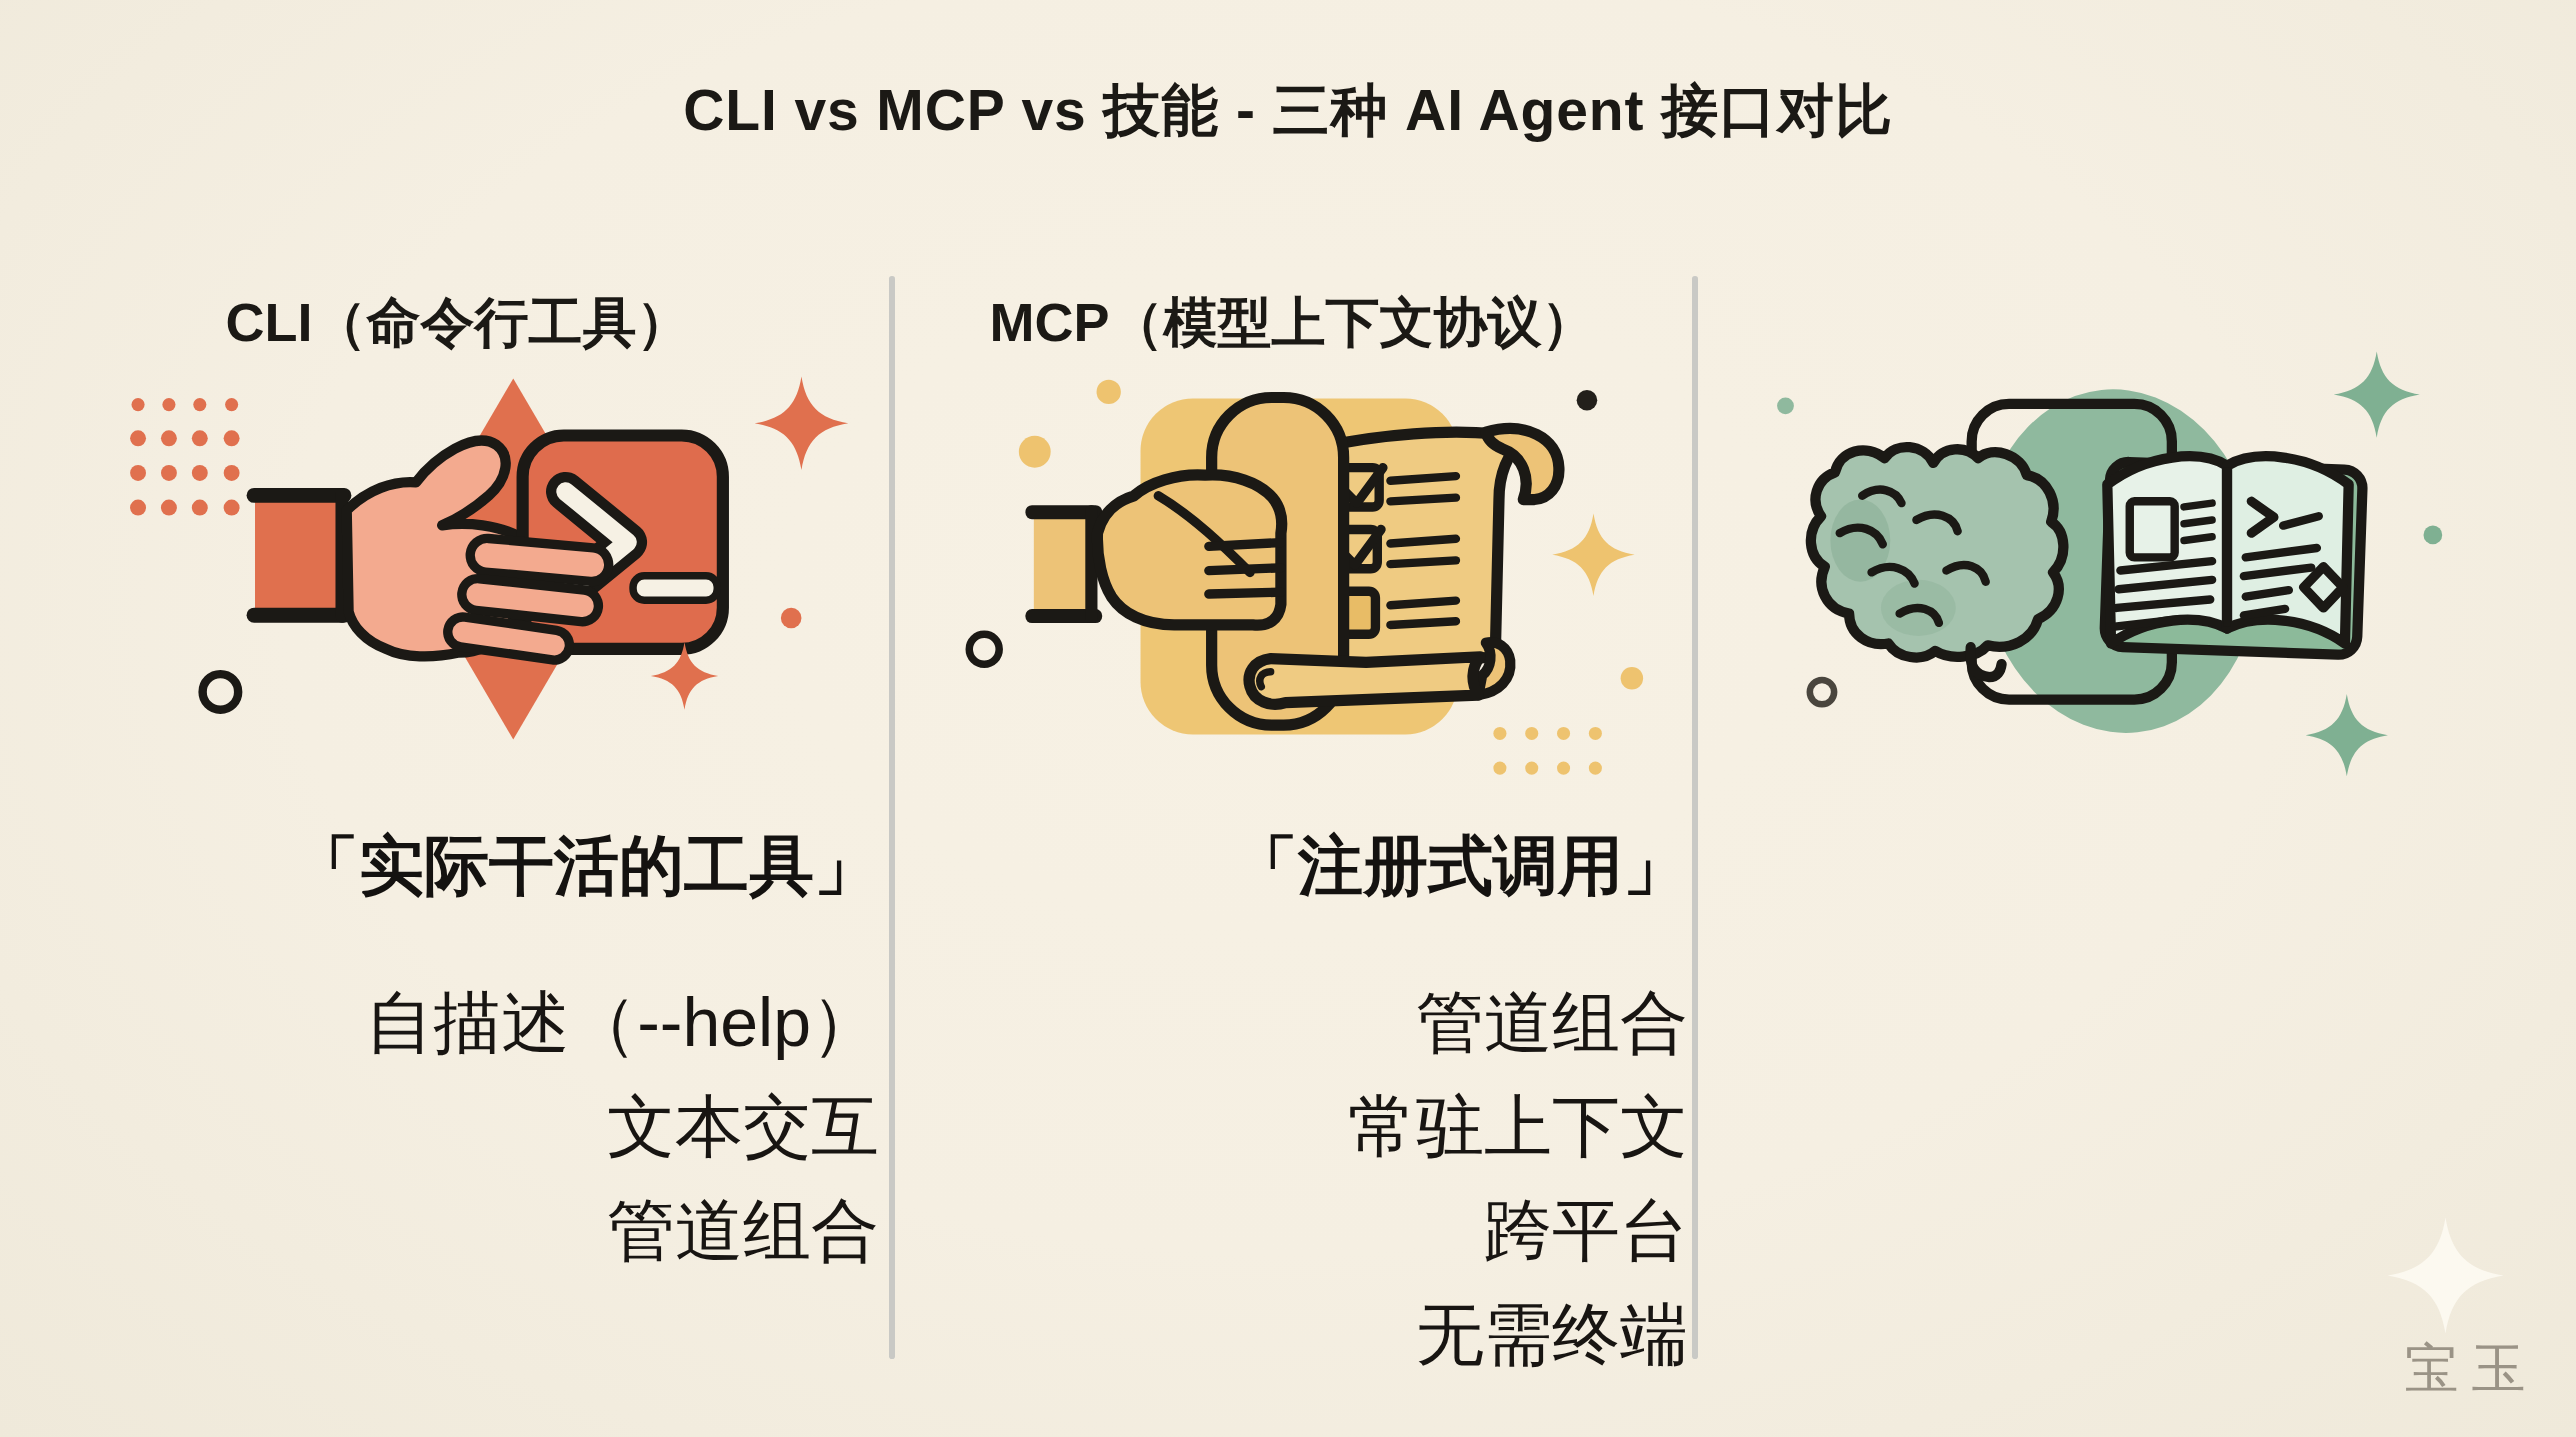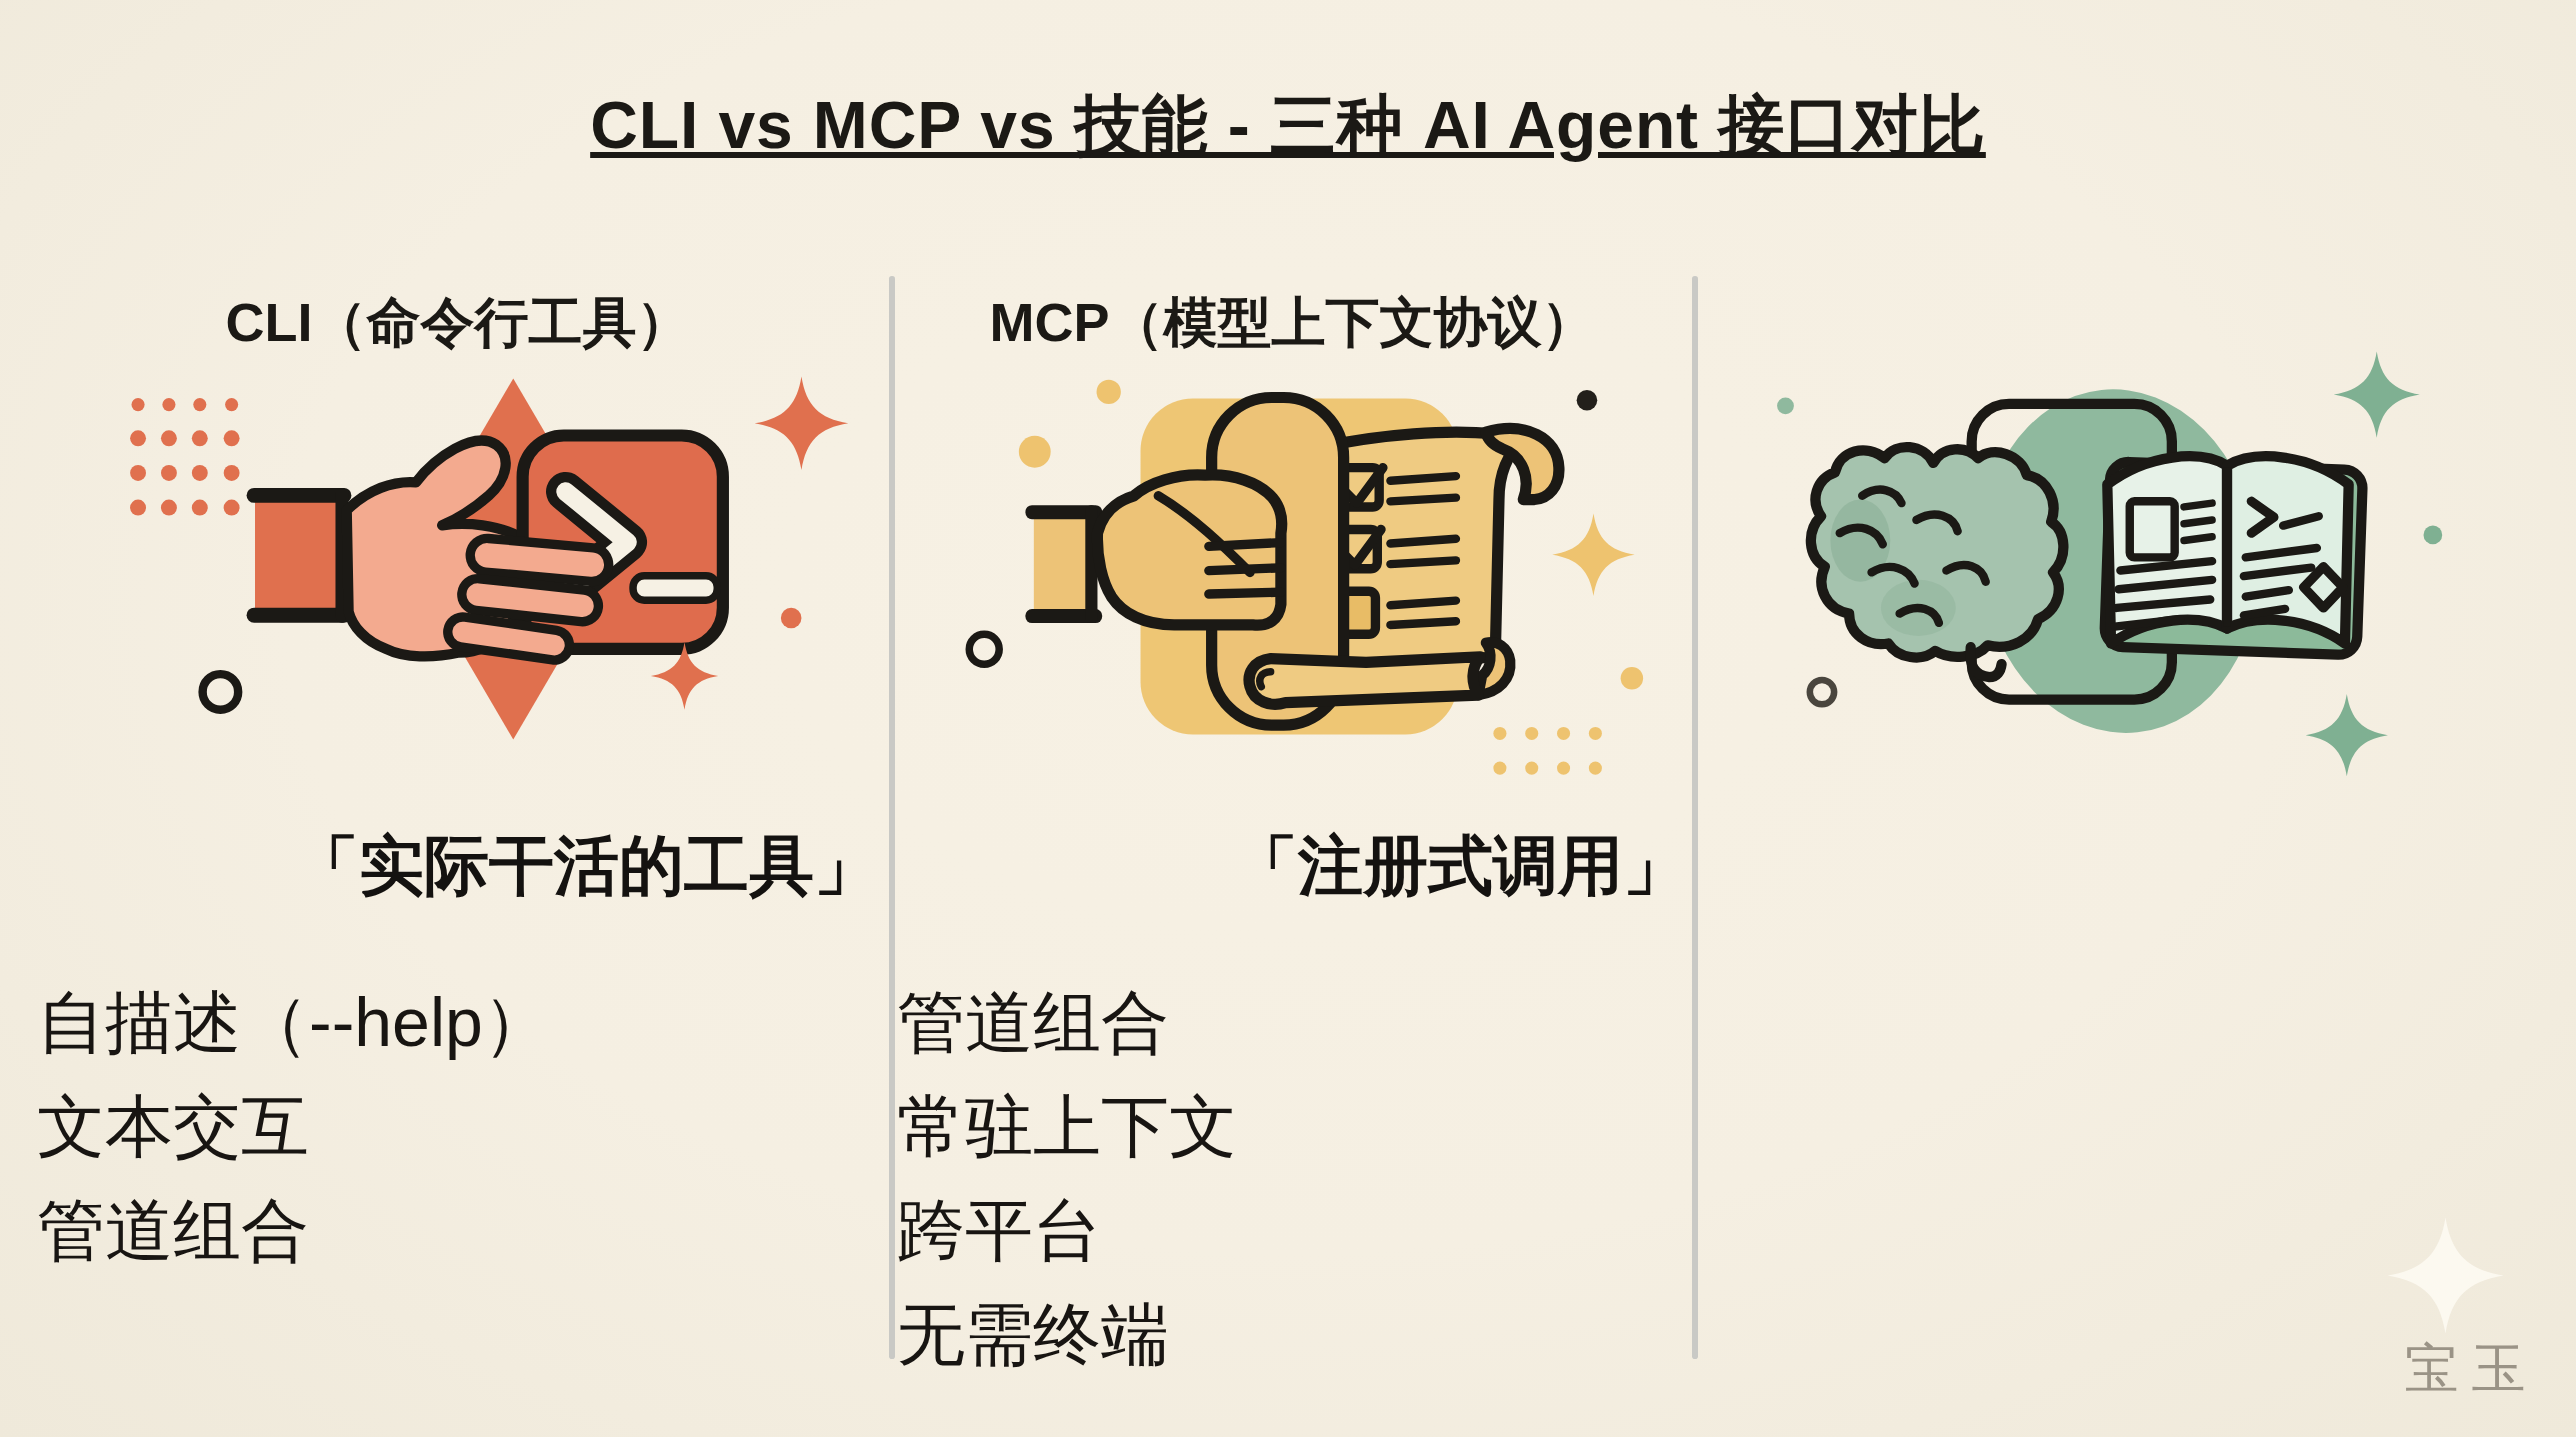--- a/index.html
+++ b/index.html
@@ -2,39 +2,39 @@
 <html style="font-size:15px"><head>
 <meta charset="utf-8">
 <style>
   html,body{margin:0;padding:0;background:#e8e4d8;}
   .canvas{
     position:relative;width:2576px;height:1438px;overflow:hidden;
     background:radial-gradient(ellipse at 50% 42%, #f7f1e4 0%, #f5efe2 55%, #efe9da 100%);
     font-family:"Liberation Sans","DejaVu Sans",sans-serif;color:#1b1915;
   }
   .title{
-    position:absolute;left:0;right:0;top:73px;margin:8px;text-align:center;
-    font-size:66px;font-weight:700;letter-spacing:0.9px;color:#1b1915;text-decoration:underline;
+    position:absolute;left:0;right:0;top:73px;margin:0;text-align:center;
+    font-size:57px;font-weight:700;letter-spacing:0.9px;color:#1b1915;
   }
   .divider{position:absolute;top:276px;width:5.6px;height:1083px;background:#c9c9c5;border-radius:2.8px;}
   .d1{left:889px;} .d2{left:1692px;}
   .col{position:absolute;top:0;height:1438px;}
   .col1{left:37px;width:842px;}
   .col2{left:897px;width:791px;}
   .col3{left:1697px;width:833px;}
   .col-header{
     position:absolute;left:0;right:0;top:279px;margin:8px;text-align:center;
     font-size:54px;font-weight:700;color:#1b1915;
   }
   .icon-svg{position:absolute;overflow:visible;}
   .subtitle{
     position:absolute;left:0;right:0;top:822px;text-align:right;
     font-size:65px;font-weight:700;color:#141210;white-space:nowrap;
   }
-  .feature-list{position:absolute;left:0;right:0;top:970px;text-align:left;}
+  .feature-list{position:absolute;left:0;right:0;top:970px;text-align:right;}
   .feature-item{font-size:68px;line-height:104px;font-weight:500;color:#181512;white-space:nowrap;}
   .watermark{position:absolute;right:26px;bottom:9.4px;width:206px;height:206px;}
   .watermark svg{position:absolute;left:36px;top:-13px;overflow:visible;}
   .watermark-text{
     position:absolute;left:7.5px;top:110px;width:187px;text-align:right;
     font-family:"DejaVu Serif","Liberation Serif",serif;
     font-size:54px;letter-spacing:13px;color:#9a9386;font-weight:500;
   }
 </style>
 </head>

